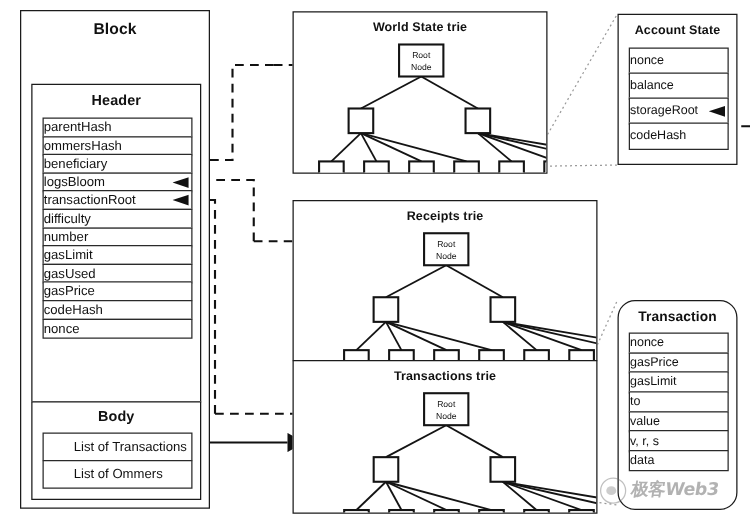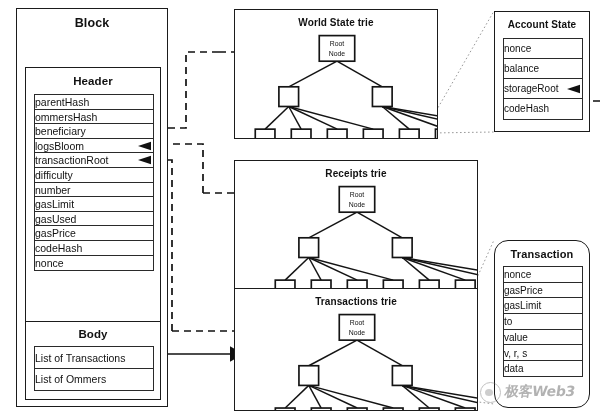--- a/index.html
+++ b/index.html
@@ -48,21 +48,21 @@
     display:flex;align-items:center;justify-content:flex-start;
     font-size:10.5px;color:#111;
     white-space:nowrap;
   }
   .field:first-child{margin-top:0;}
 
   
   #body-panel{left:8px;top:312px;width:136px;height:79px;}
   #body-title{position:absolute;left:0;top:6px;width:100%;font-size:11.5px;}
   #body-fields{position:absolute;left:8px;top:24px;width:120px;}
-  #body-fields .field{height:23px;font-size:10.5px;}
+  #body-fields .field{height:23px;font-size:10.5px;padding-left:24px;}
 
   
   .trie-panel{box-sizing:border-box;}
   #state-trie{left:234px;top:9px;width:204px;height:130px;}
   #receipts-trie{left:234px;top:160px;width:244px;height:129px;}
   #tx-trie{left:234px;top:288px;width:244px;height:123px;}
   .trie-title{position:absolute;left:0;top:7px;width:100%;font-size:10px;}
   .trie-svg{position:absolute;left:0;top:0;width:100%;height:100%;}
 
   .node-rect{fill:#ffffff;stroke:#141414;stroke-width:1.7;}

